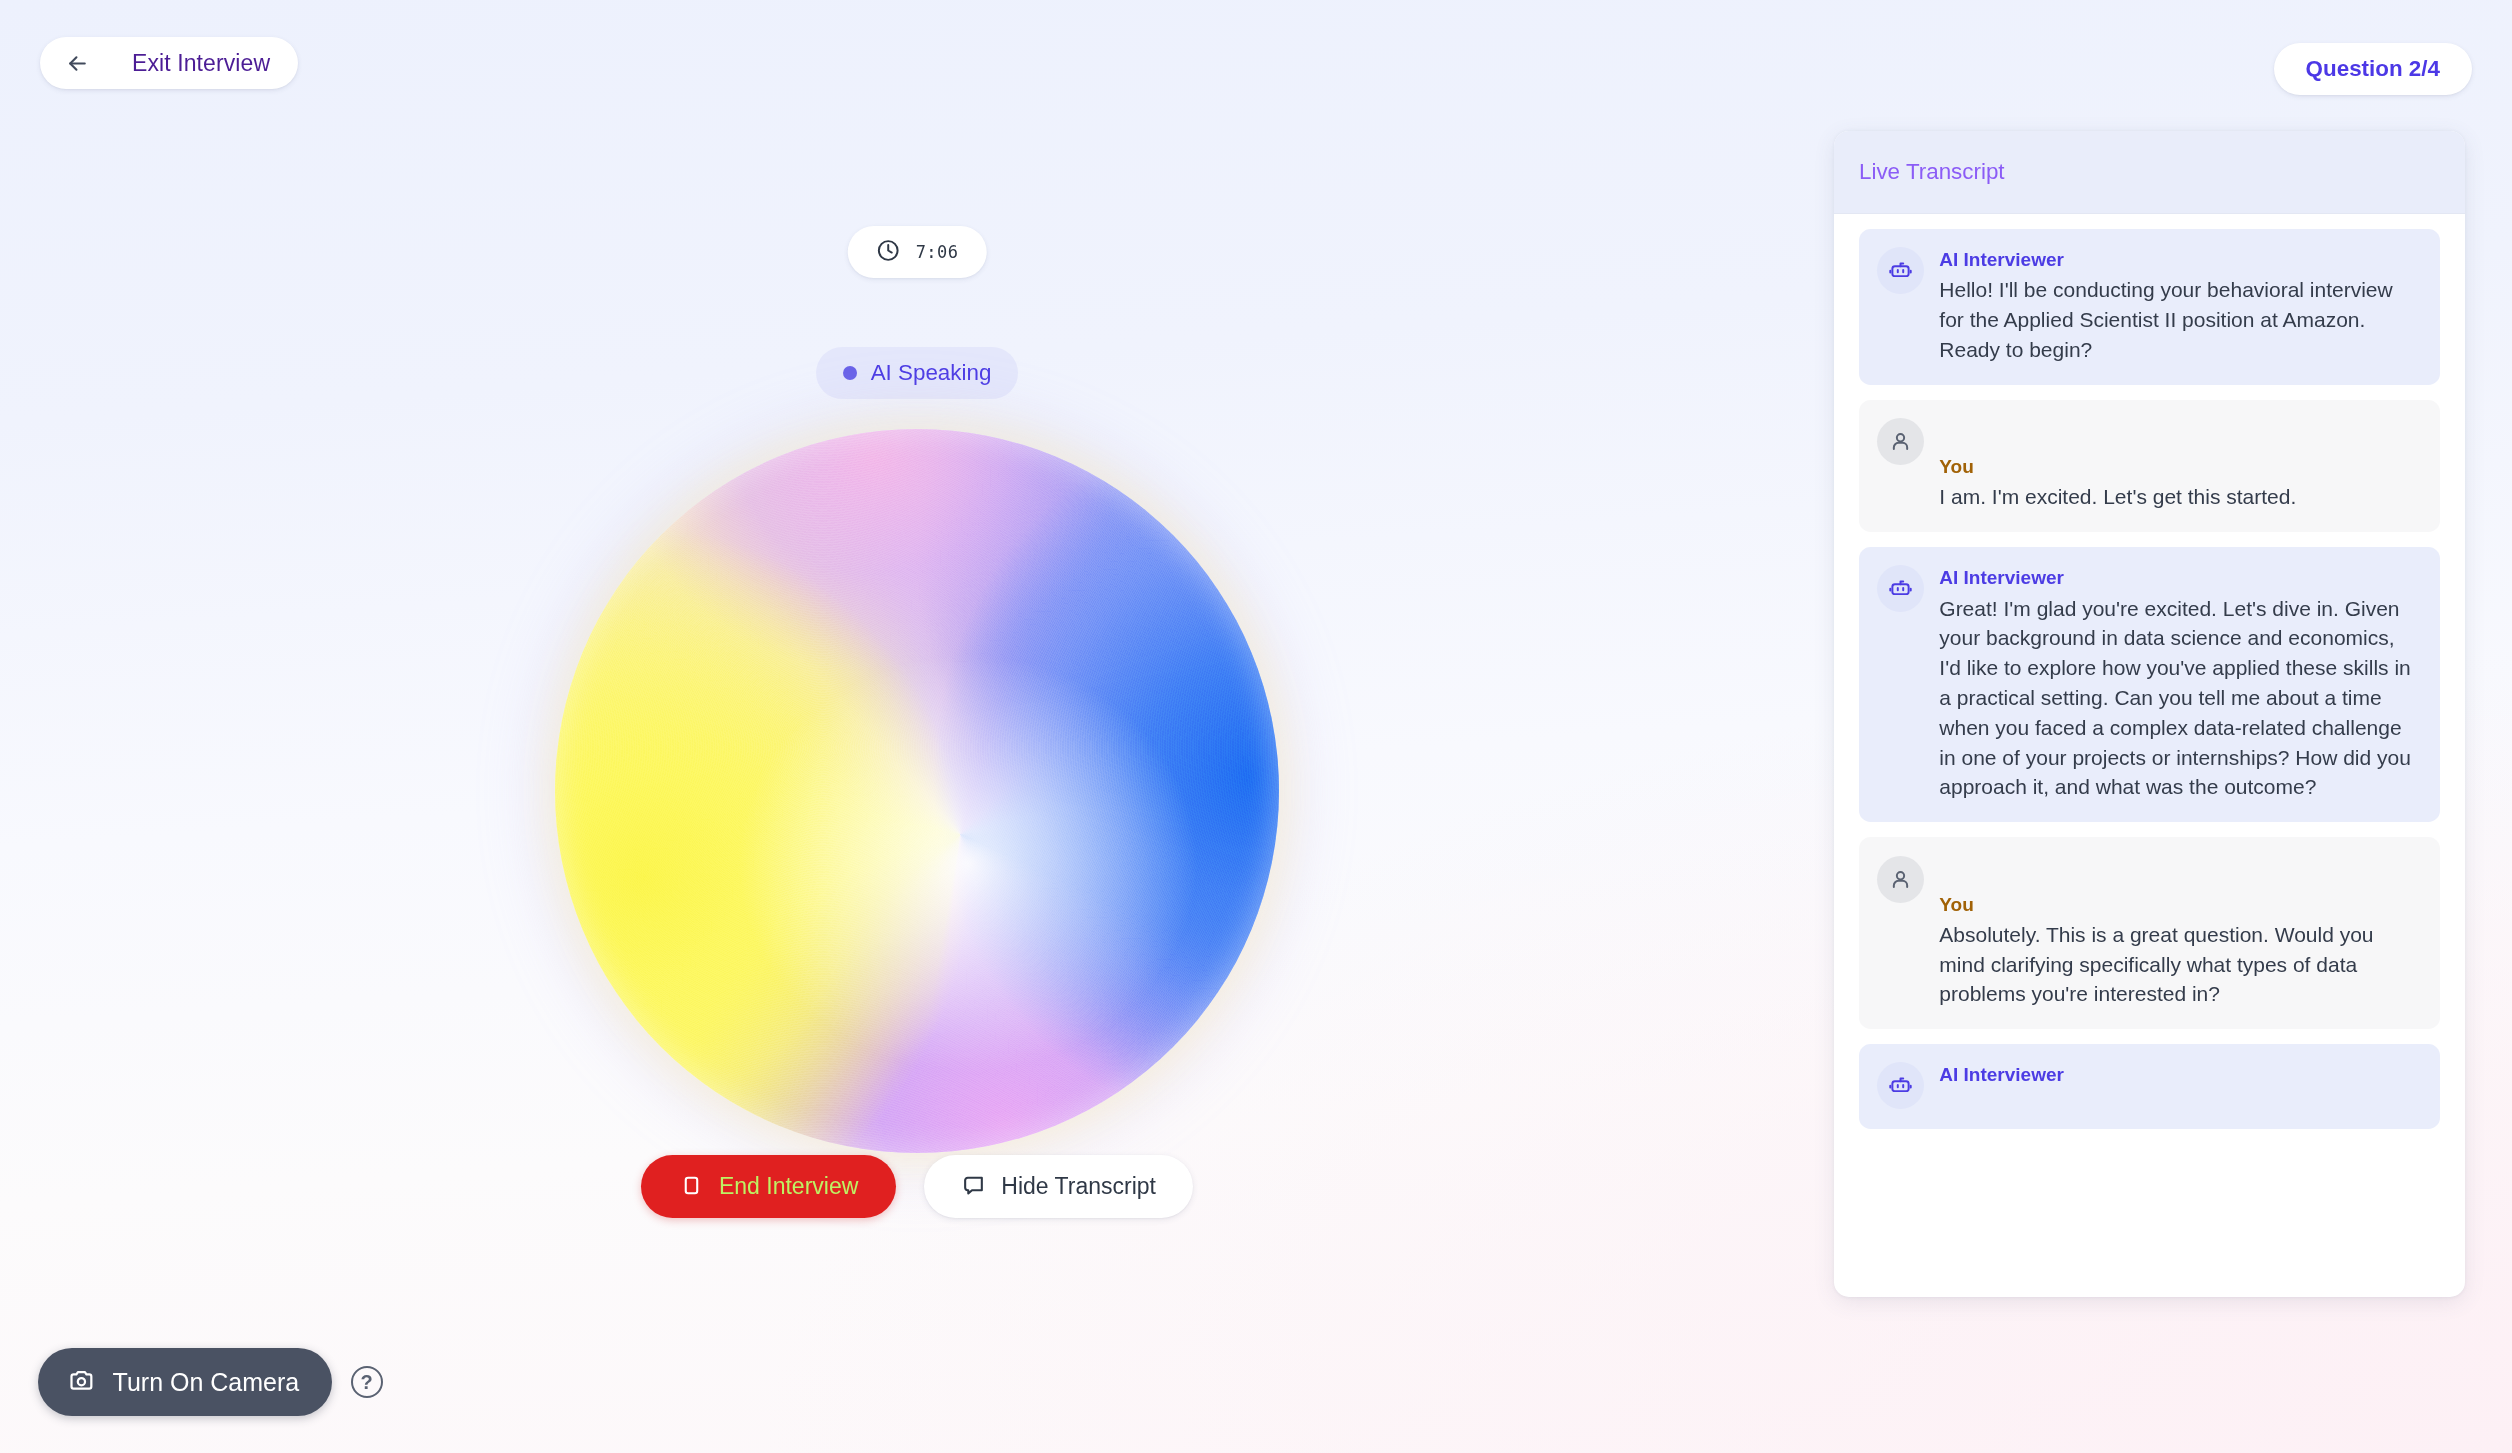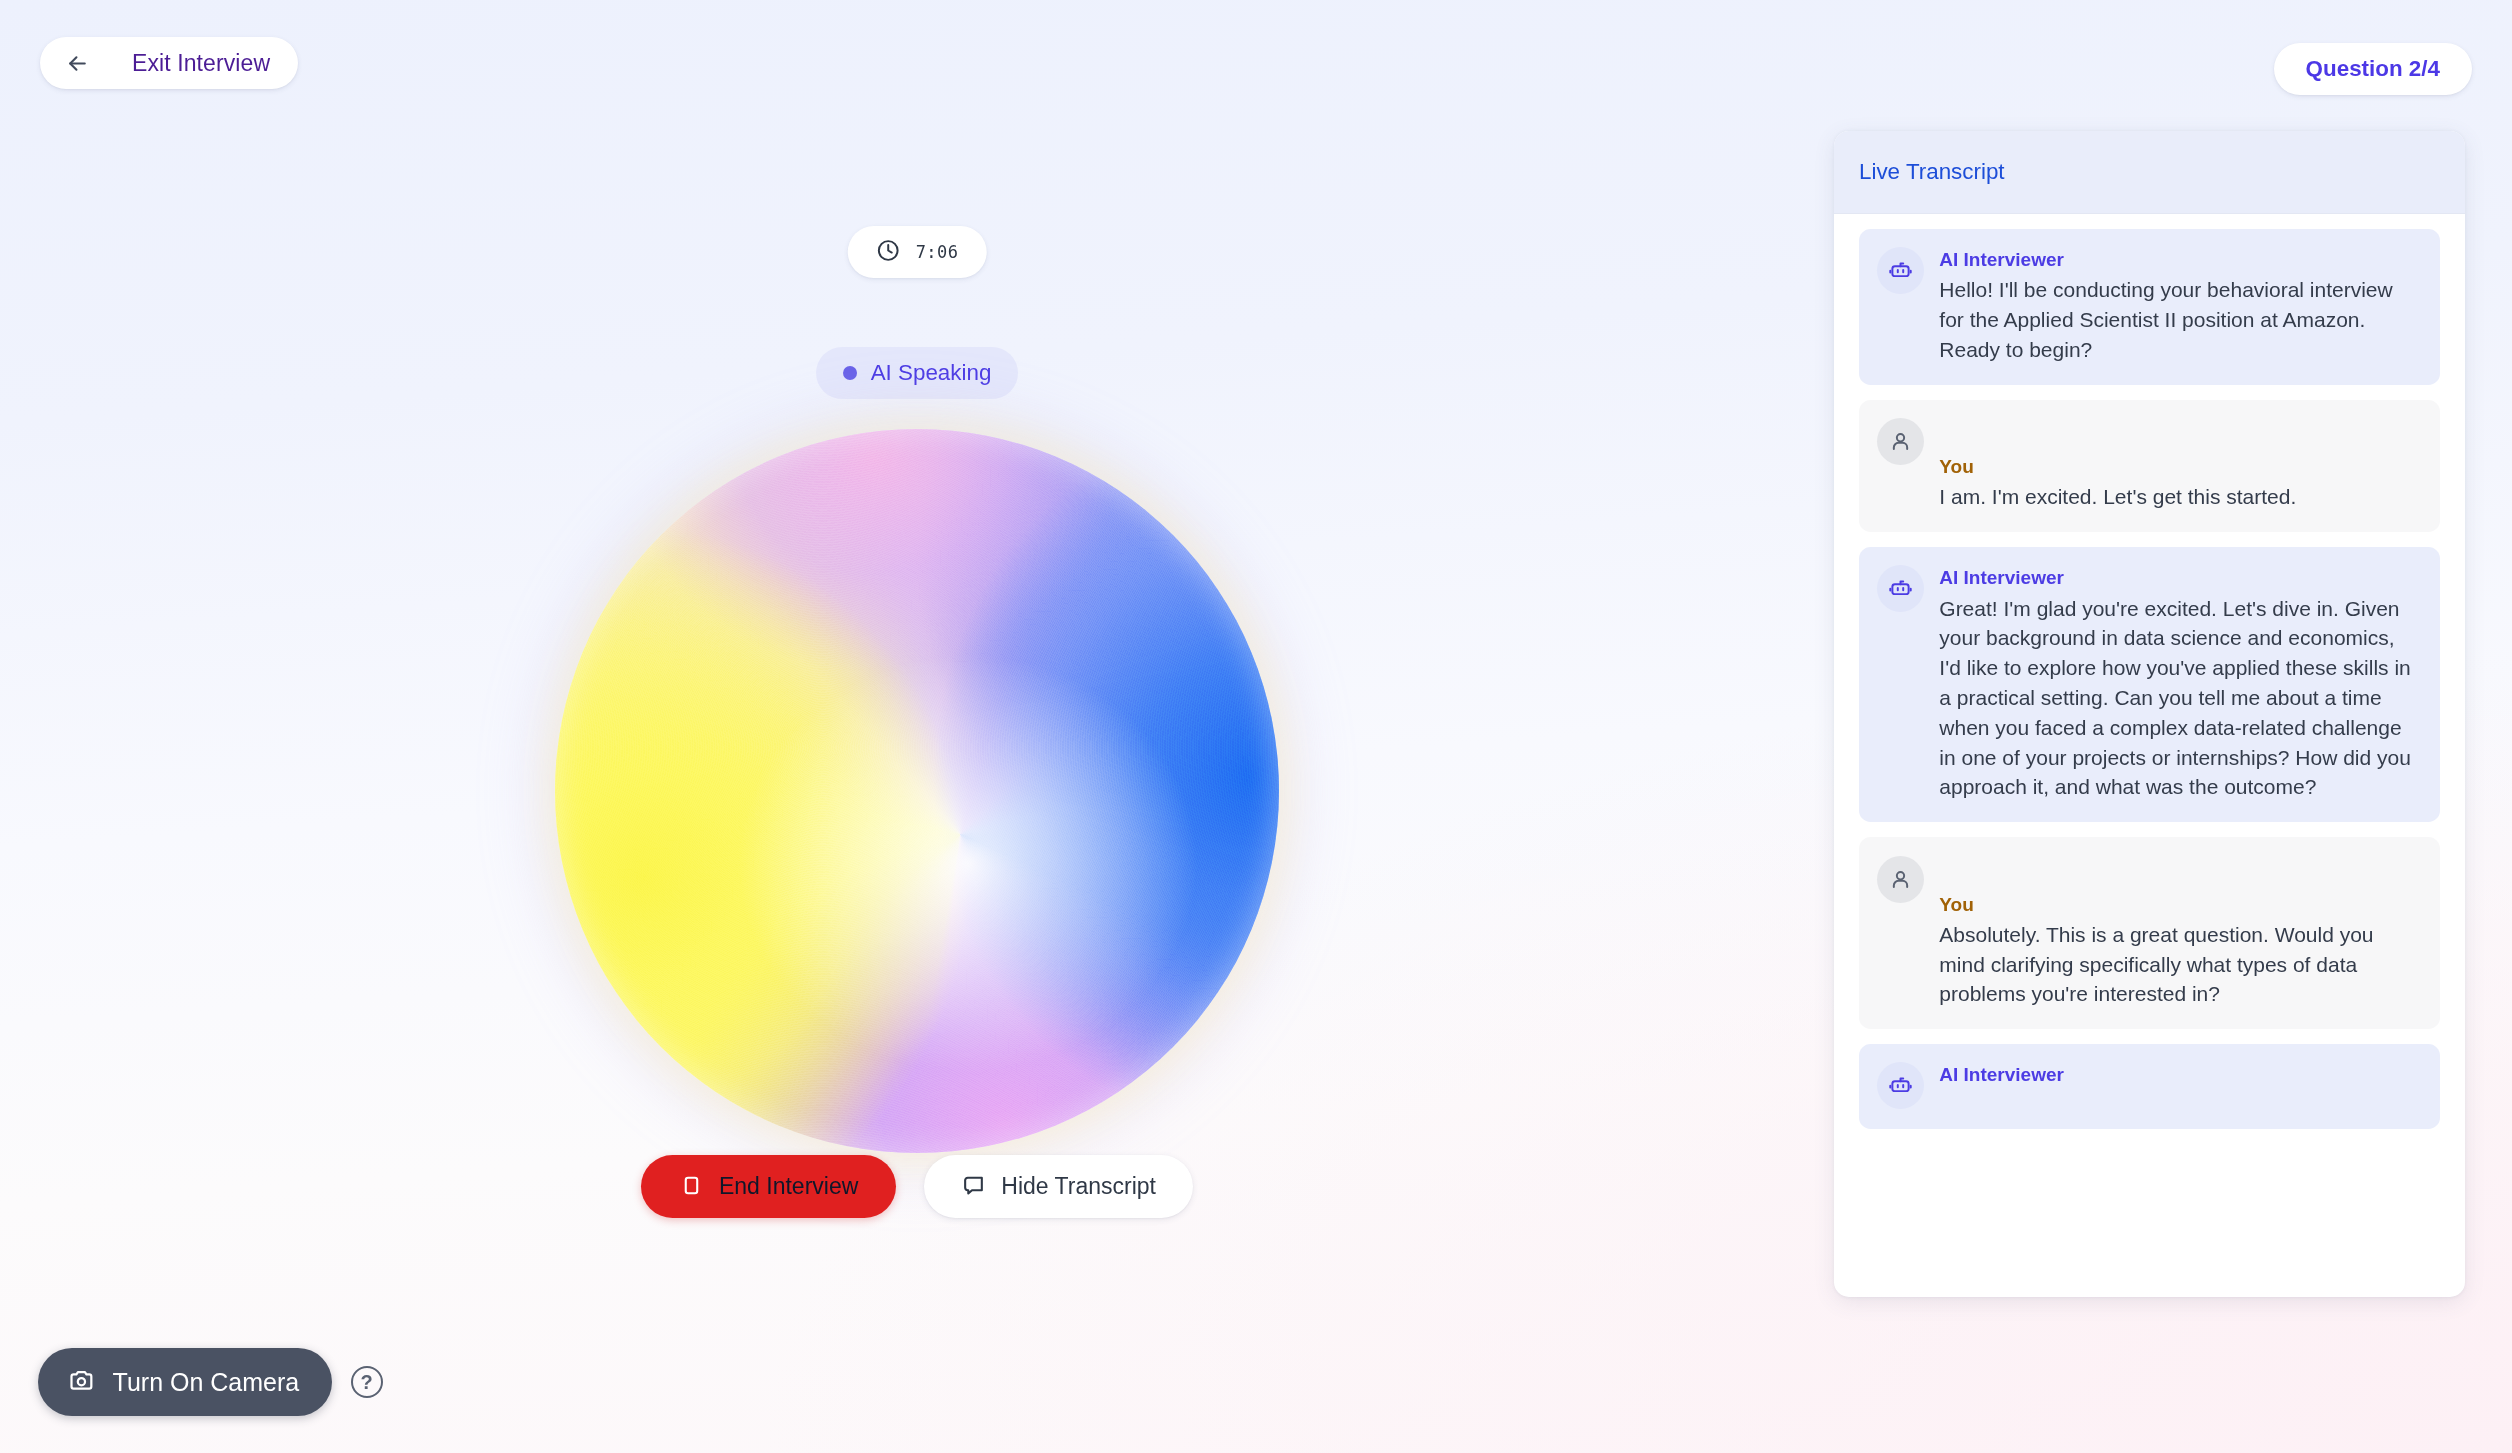--- a/index.html
+++ b/index.html
@@ -196,21 +196,21 @@
     border-radius: 830px;
     cursor: pointer;
     font-family: inherit;
     white-space: nowrap;
   }
   .btn-end {
     background: #E02020;
     padding: 0 38px;
     box-shadow: 0 2.5px 8.3px rgba(200,30,30,0.26);
   }
-  .btn-end .label { font-size: 23px; color: #0f172a; }
+  .btn-end .label { font-size: 23px; color: #bef264; }
   .btn-hide {
     background: #FFFFFF;
     padding: 0 37px;
     box-shadow: 0 1.7px 6.6px rgba(60,70,110,0.11), 0 0.8px 1.7px rgba(60,70,110,0.06);
   }
   .btn-hide .label { font-size: 23px; color: #2F3846; }
 
   
   .camera-row {
     position: absolute;
@@ -268,21 +268,21 @@
     flex: none;
     height: 83px;
     background: #E9EDFA;
     display: flex;
     align-items: center;
     padding: 0 25px;
     border-bottom: 0.8px solid #E3E7F3;
   }
   .transcript-header .title {
     font-size: 22.4px;
-    color: #1d4ed8;
+    color: #8b5cf6;
   }
   .transcript-body {
     flex: 1;
     overflow: hidden;
     padding: 15px 25px 0 25px;
     display: flex;
     flex-direction: column;
     gap: 15px;
   }
   .msg {

